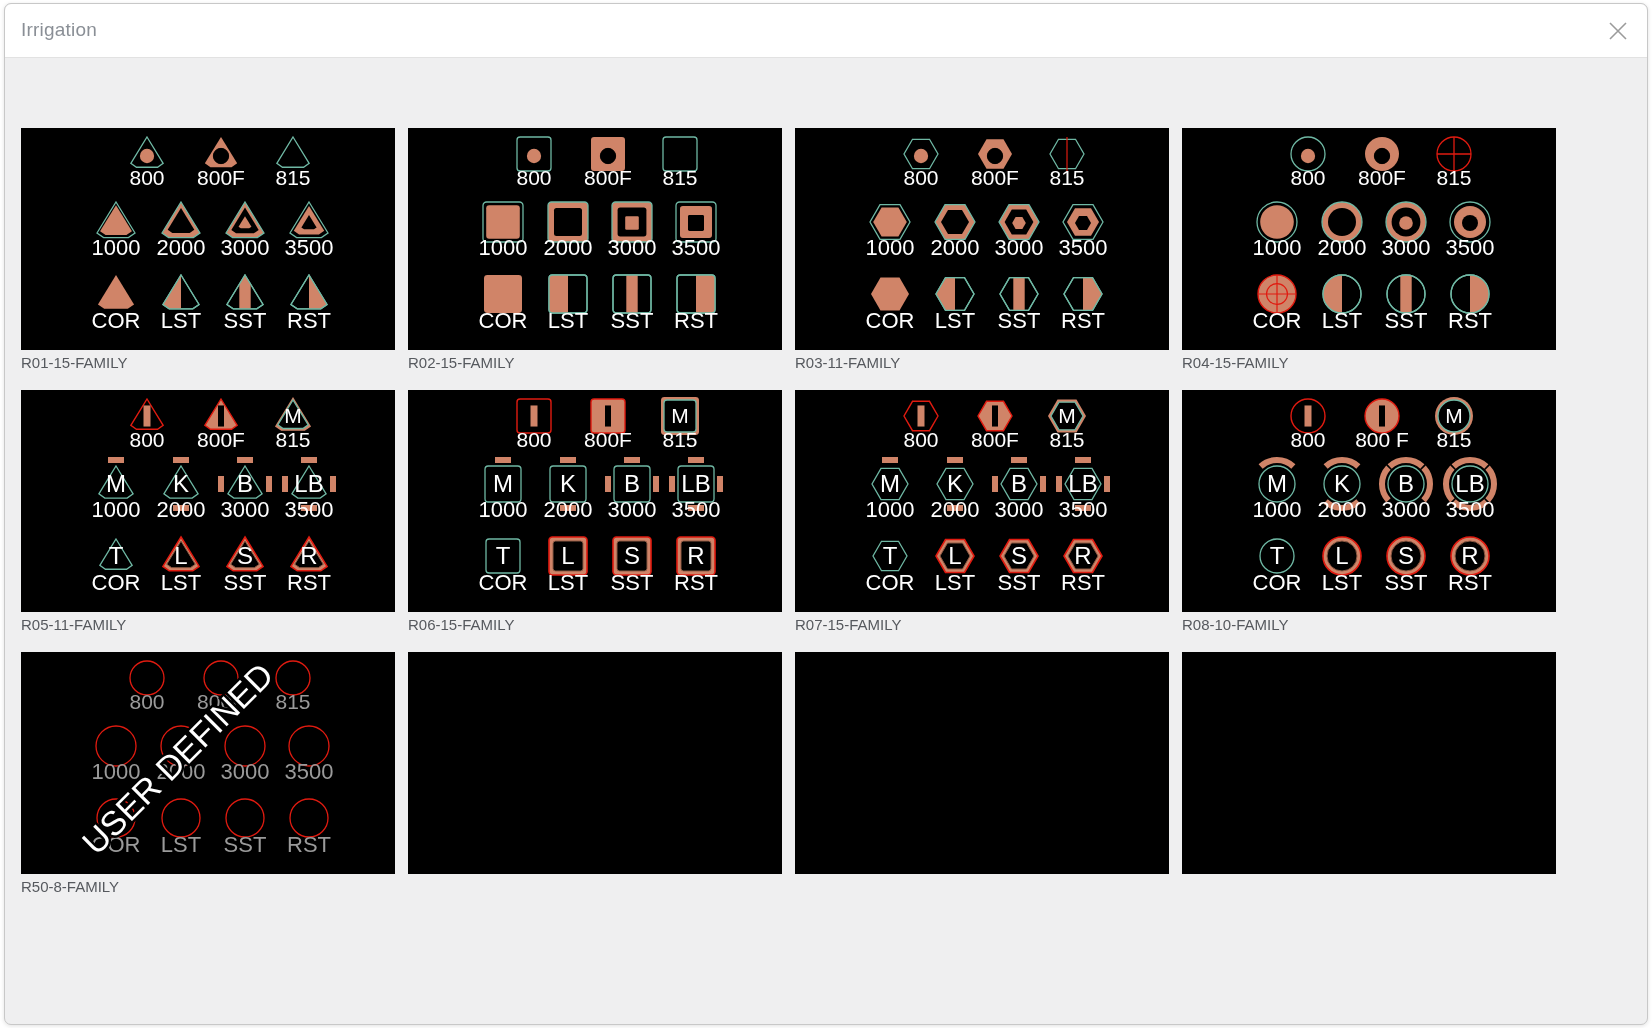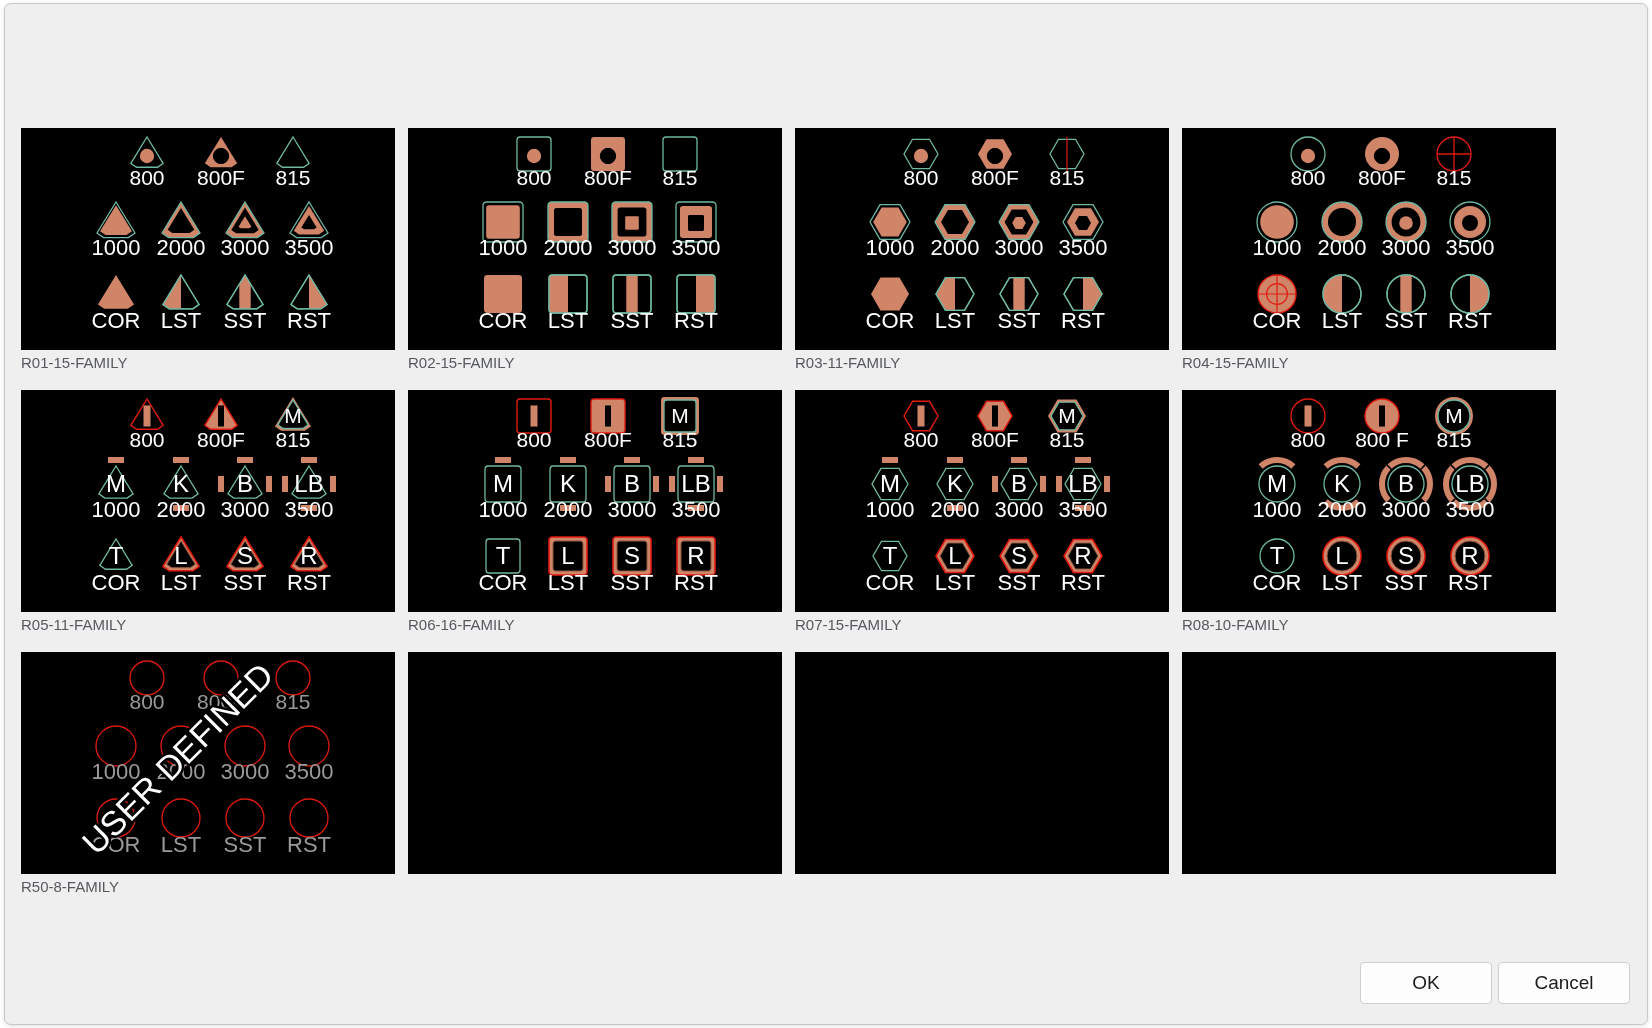--- a/index.html
+++ b/index.html
@@ -80,20 +80,28 @@
     font-family: "Liberation Sans", sans-serif;
     cursor: pointer;
     display: flex; align-items: center; justify-content: center;
   }
 </style>
 </head>
 <body>
 
 <div id="dialog">
 
+  <div id="titlebar">
+    <div id="title-text">Irrigation</div>
+    <div id="close-btn">
+      <svg width="24" height="24" viewBox="0 0 24 24">
+        <path d="M4 4 L20 20 M20 4 L4 20" stroke="#9b9b9b" stroke-width="1.6" fill="none"></path>
+      </svg>
+    </div>
+  </div>
 
   <div id="grid">
       <div class="cell" style="left: 0px; top: 0px;">
         <div class="thumb">
           <svg viewBox="0 0 374 222" width="374" height="222">
             <g>
               <polygon points="126.00,9.00 142.15,35.35 136.54,39.26 115.46,39.26 109.85,35.35" fill="none" stroke="#6fb8a4" stroke-width="1.3"></polygon>
               <circle cx="126" cy="28" r="7.14" fill="#d08468"></circle>
             </g>
             <text x="126" y="57" fill="#ffffff" font-size="21" font-family="&quot;Liberation Sans&quot;, sans-serif" text-anchor="middle" font-weight="normal">800</text>
@@ -558,21 +566,21 @@
             </g>
             <text x="224" y="200" fill="#ffffff" font-size="22" font-family="&quot;Liberation Sans&quot;, sans-serif" text-anchor="middle" font-weight="normal">SST</text>
             <g>
               <rect x="269" y="147" width="38" height="38" rx="3.42" fill="#d08468" stroke="#e01b10" stroke-width="1.6"></rect>
               <rect x="273" y="151" width="30" height="30" rx="2.6999999999999997" fill="#000" stroke="#8b5a44" stroke-width="1"></rect>
               <text x="288" y="174" fill="#ffffff" font-size="24" font-family="&quot;Liberation Sans&quot;, sans-serif" text-anchor="middle" font-weight="normal">R</text>
             </g>
             <text x="288" y="200" fill="#ffffff" font-size="22" font-family="&quot;Liberation Sans&quot;, sans-serif" text-anchor="middle" font-weight="normal">RST</text>
           </svg>
         </div>
-        <div class="caption">R06-16-FAMILY</div>
+        <div class="caption">R06-15-FAMILY</div>
       </div>
       <div class="cell" style="left: 774px; top: 262px;">
         <div class="thumb">
           <svg viewBox="0 0 374 222" width="374" height="222">
             <g>
               <polygon points="143.00,26.00 134.50,40.72 117.50,40.72 109.00,26.00 117.50,11.28 134.50,11.28" fill="none" stroke="#e01b10" stroke-width="1.4"></polygon>
               <rect x="122.5" y="15.46" width="7" height="21.08" fill="#d08468"></rect>
             </g>
             <text x="126" y="57" fill="#ffffff" font-size="21" font-family="&quot;Liberation Sans&quot;, sans-serif" text-anchor="middle" font-weight="normal">800</text>
             <g>
@@ -782,18 +790,14 @@
           <svg viewBox="0 0 374 222" width="374" height="222"></svg>
         </div>
       </div>
       <div class="cell" style="left: 1161px; top: 524px;">
         <div class="thumb">
           <svg viewBox="0 0 374 222" width="374" height="222"></svg>
         </div>
       </div>
     </div>
 
-  <div id="footer-buttons">
-    <button class="btn">OK</button>
-    <button class="btn">Cancel</button>
-  </div>
 
 </div>
 
 </body></html>

